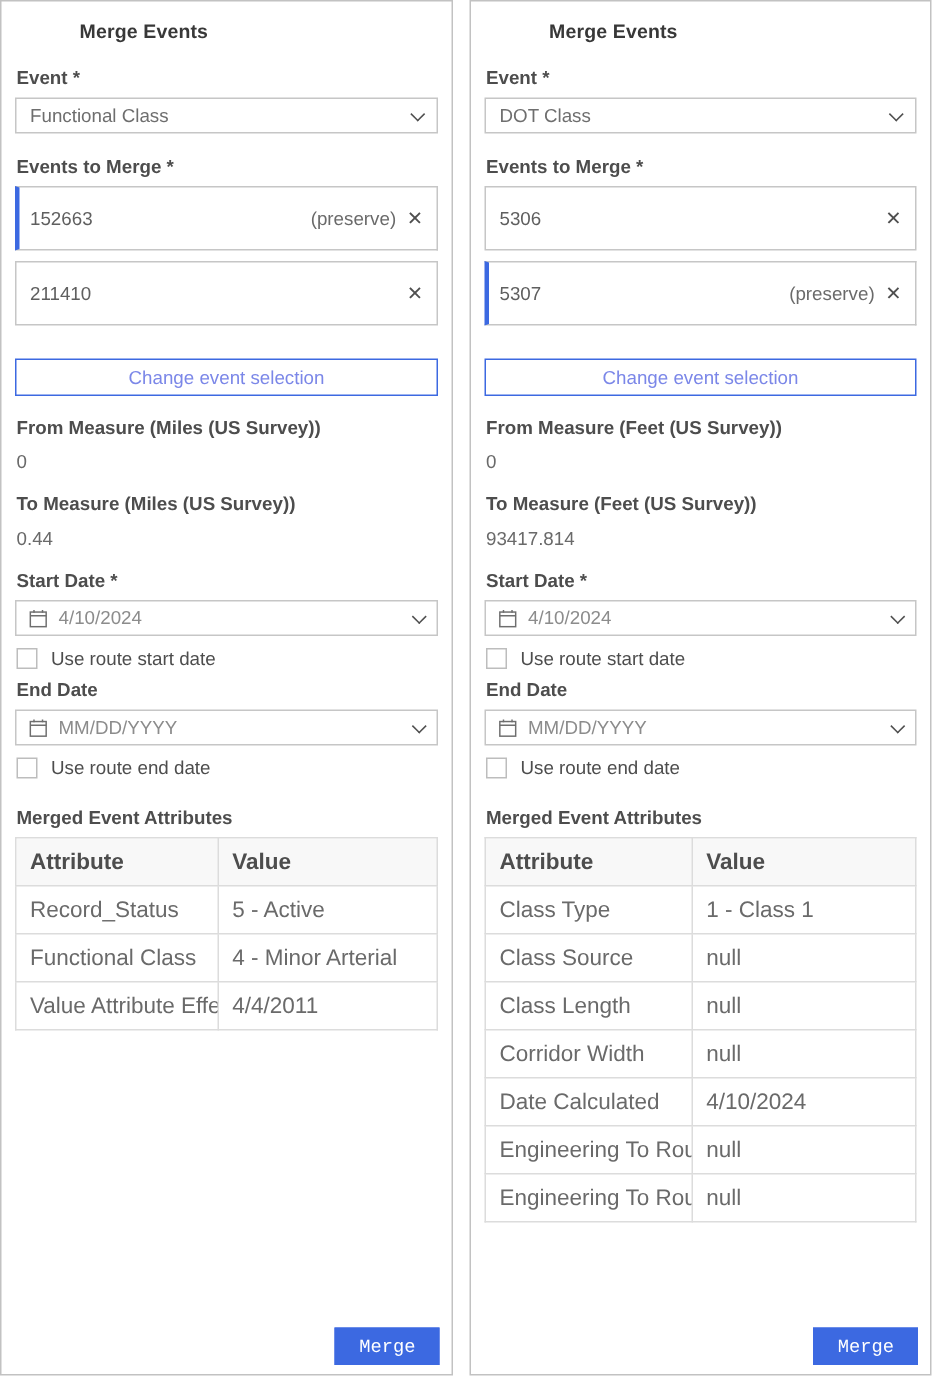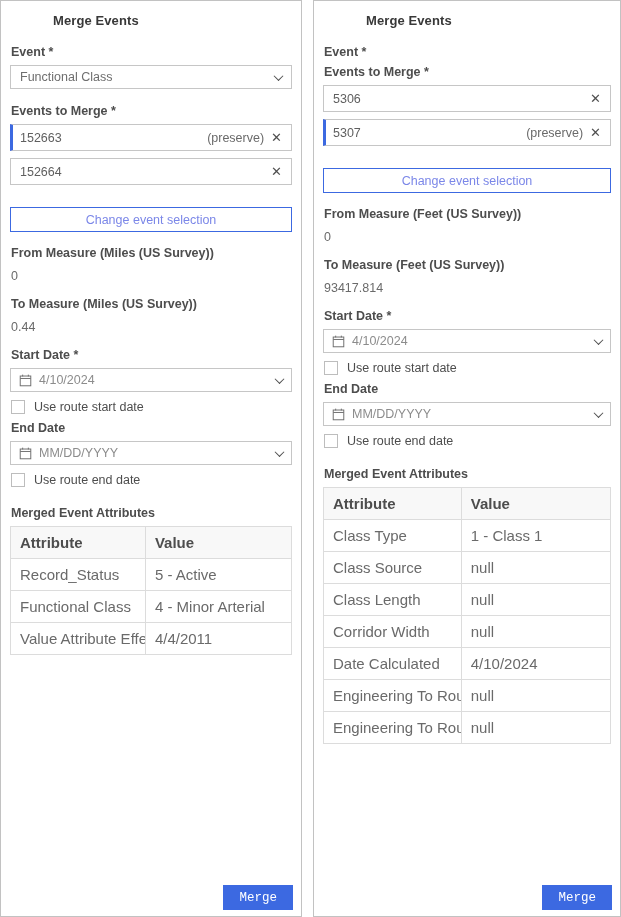--- a/index.html
+++ b/index.html
@@ -40,21 +40,21 @@
   }
   .chev {
     width: 7px; height: 7px; flex: 0 0 auto;
     border-right: 1.4px solid #4f4f4f; border-bottom: 1.4px solid #4f4f4f;
     transform: rotate(45deg) translate(-1px,-1px); margin-left: 8px;
   }
 
   
   .event-field {
     position: relative;
-    height: 27px; border: 1px solid #c6c6c6; background: #fff;
+    height: 43px; border: 1px solid #c6c6c6; background: #fff;
     display: flex; align-items: center;
     padding: 12px 9px; font-size: 12.5px; color: #5f5f5f;
     margin-bottom: 7px;
   }
   .event-field.preserved { border-left: 3px solid #3c69e1; padding-left: 7px; }
   .field-right { margin-left: auto; display: flex; align-items: center; gap: 7px; }
   .preserve-tag { color: #6a6a6a; }
   .x-icon { color: #4f4f4f; font-size: 13px; line-height: 1; cursor: pointer; }
 
   .change-btn {
@@ -126,21 +126,21 @@
     <div class="field-label">Events to Merge *</div>
 
     <div class="event-field preserved">
       <span>152663</span>
       <span class="field-right">
         <span class="preserve-tag">(preserve)</span>
         <span class="x-icon">✕</span>
       </span>
     </div>
     <div class="event-field">
-      <span>152664</span>
+      <span>211410</span>
       <span class="field-right">
         <span class="preserve-tag"></span>
         <span class="x-icon">✕</span>
       </span>
     </div>
 
     <button class="change-btn">Change event selection</button>
 
     <div class="field-label measure-label">From Measure (Miles (US Survey))</div>
     <div class="value-text measure-value">0</div>
@@ -216,20 +216,24 @@
         </tbody>
     </table>
 
     <button class="merge-btn">Merge</button>
   </div>
 
   <div class="panel panel-right">
     <div class="panel-title">Merge Events</div>
 
     <div class="field-label">Event *</div>
+    <div class="selectbox">
+      <span>DOT Class</span>
+      <span class="chev"></span>
+    </div>
 
     <div class="field-label">Events to Merge *</div>
 
     <div class="event-field">
       <span>5306</span>
       <span class="field-right">
         <span class="preserve-tag"></span>
         <span class="x-icon">✕</span>
       </span>
     </div>

